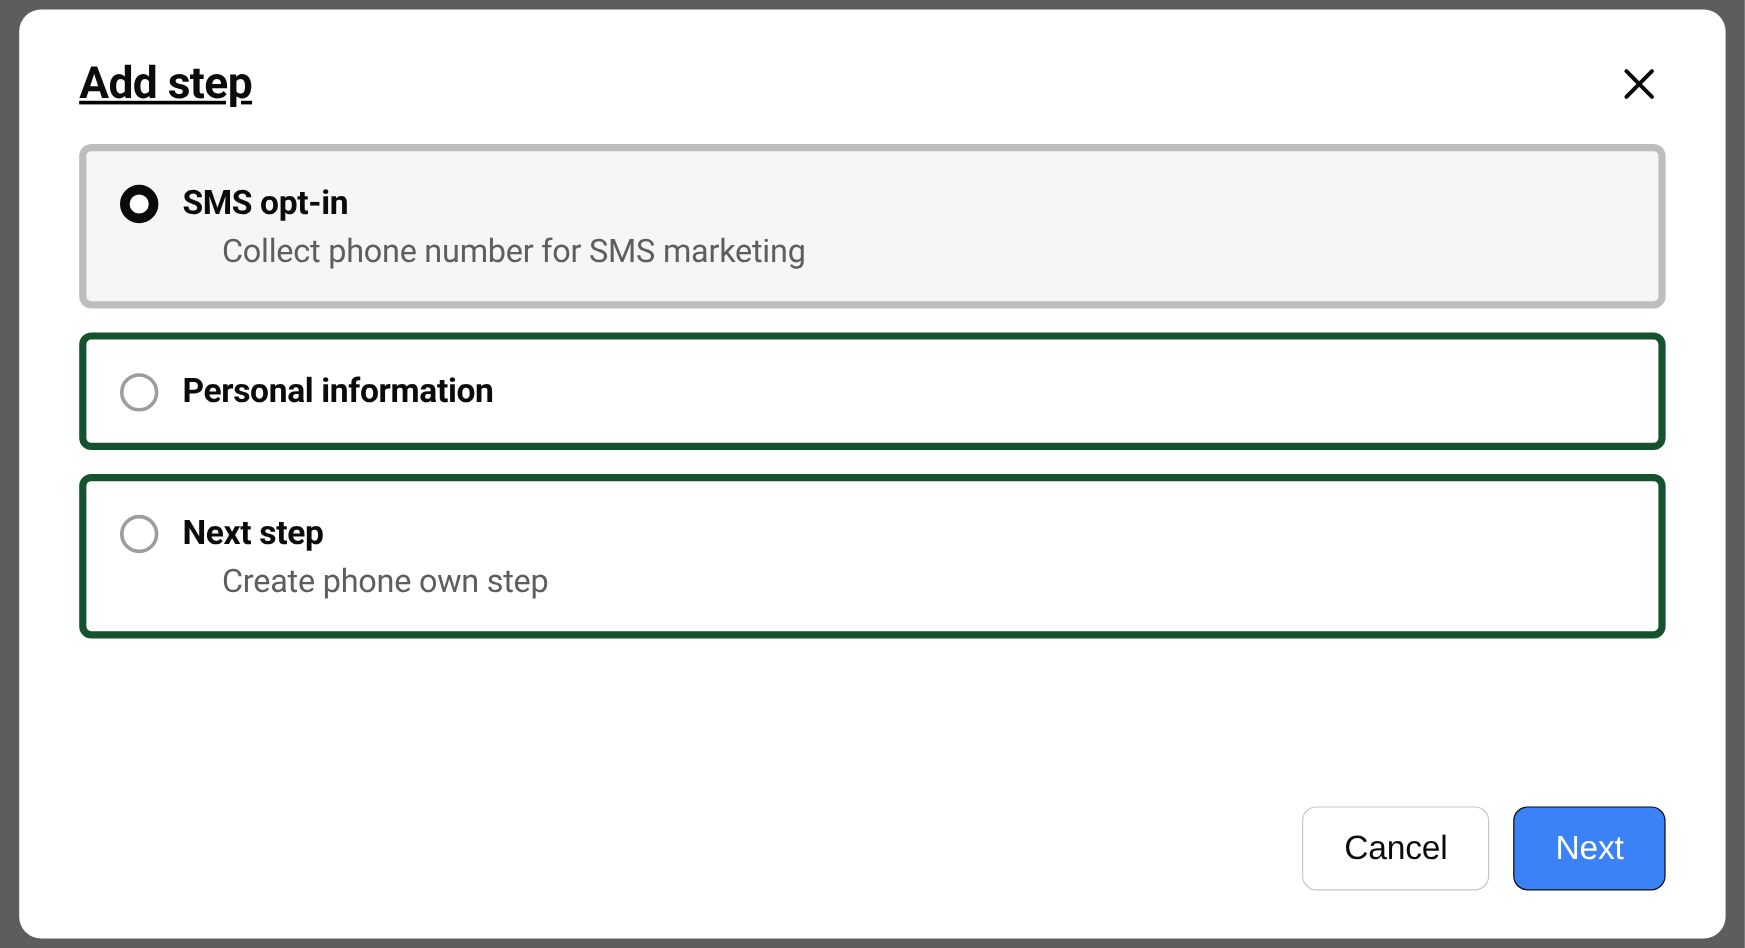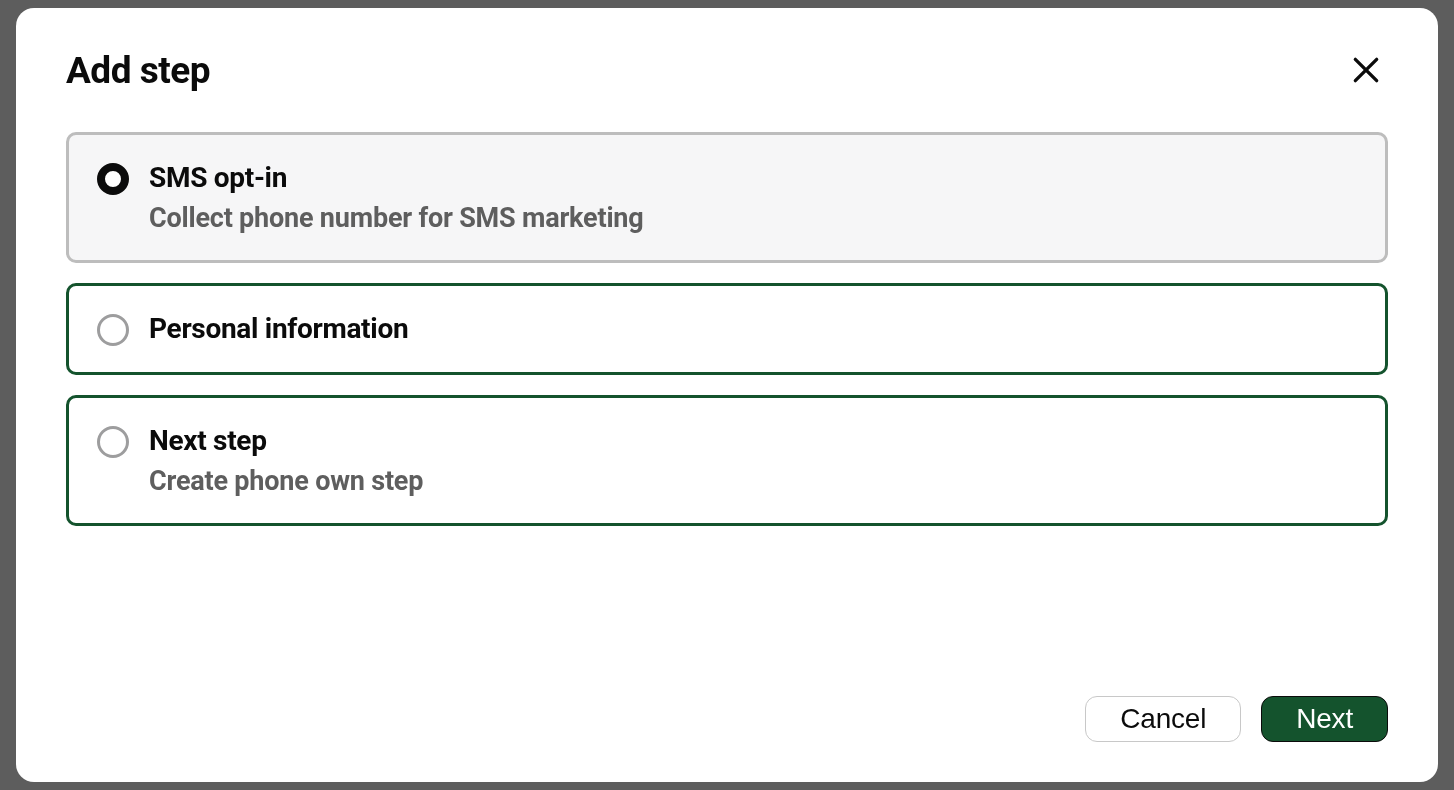--- a/index.html
+++ b/index.html
@@ -24,21 +24,22 @@
       background: #ffffff;
       border-radius: 18px;
       padding: 40px 50px 40px 50px;
       display: flex;
       flex-direction: column;
     }
     .modal-header {
       display: flex;
       justify-content: space-between;
       align-items: center;
-      margin-bottom: 40px;
+      margin-bottom: 28px;
+      text-decoration: underline;
     }
     .modal-title {
       font-size: 37px;
       font-weight: 700;
       color: #0b0b0b;
       letter-spacing: -0.5px;
     }
     .close-btn {
       background: none;
       border: none;
@@ -53,21 +54,21 @@
       height: 32px;
       stroke: #0b0b0b;
       stroke-width: 2.5;
     }
     .options {
       display: flex;
       flex-direction: column;
       gap: 20px;
     }
     .option {
-      border: 3px solid #14532d;
+      border: 6px solid #14532d;
       border-radius: 10px;
       padding: 26px 28px;
       display: flex;
       align-items: flex-start;
       gap: 20px;
       cursor: pointer;
       background: #ffffff;
     }
     .option.selected {
       background: #f6f6f7;
@@ -94,46 +95,47 @@
       gap: 8px;
     }
     .option-title {
       font-size: 28px;
       font-weight: 700;
       color: #0b0b0b;
       letter-spacing: -0.3px;
     }
     .option-desc {
       font-size: 27px;
-      font-weight: 700;
+      font-weight: 400;
       color: #5e5e5e;
       letter-spacing: -0.2px;
+      margin-left: 33px;
     }
     .footer {
       margin-top: auto;
       display: flex;
       justify-content: flex-end;
       gap: 20px;
       padding-top: 30px;
     }
     .btn {
       font-size: 28px;
       font-weight: 500;
-      padding: 6px 34px;
+      padding: 18px 34px;
       border-radius: 12px;
       cursor: pointer;
       letter-spacing: -0.2px;
     }
     .btn-secondary {
       background: #ffffff;
       border: 1px solid #c8c8c8;
       color: #0b0b0b;
     }
     .btn-primary {
-      background: #14532d;
+      background: #3b82f6;
       border: 1px solid #0b0b0b;
       color: #ffffff;
     }
   </style>
 </head>
 <body>
 
 <div class="modal">
   <div class="modal-header">
     <h1 class="modal-title">Add step</h1>

